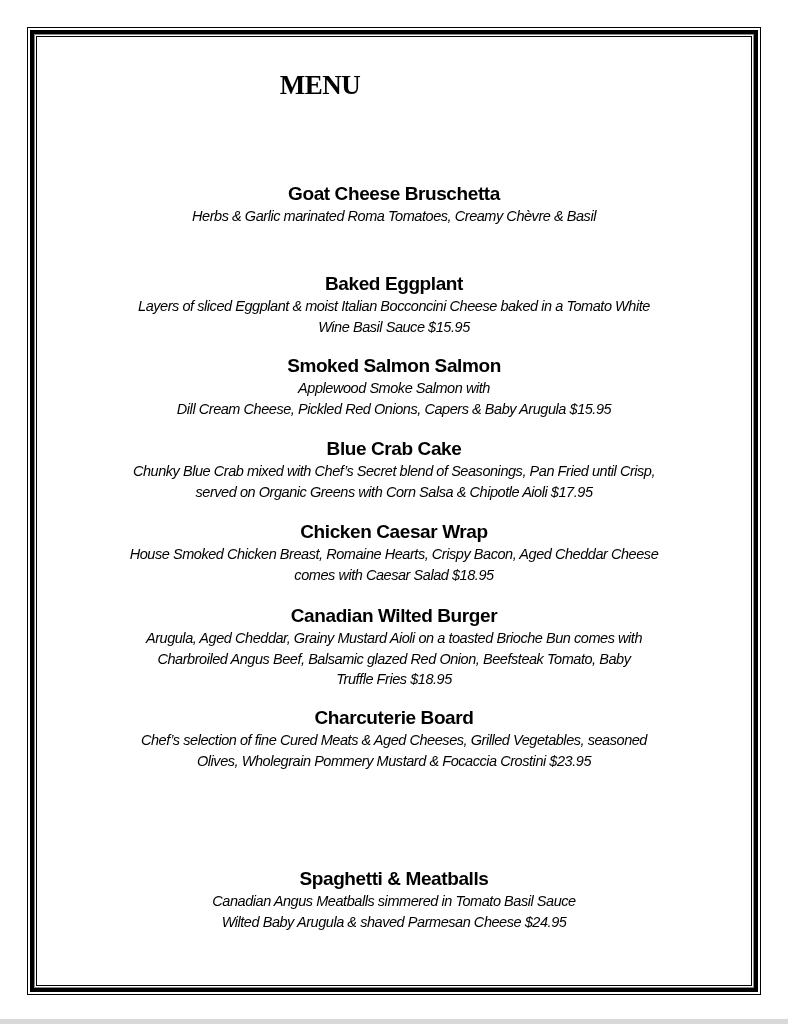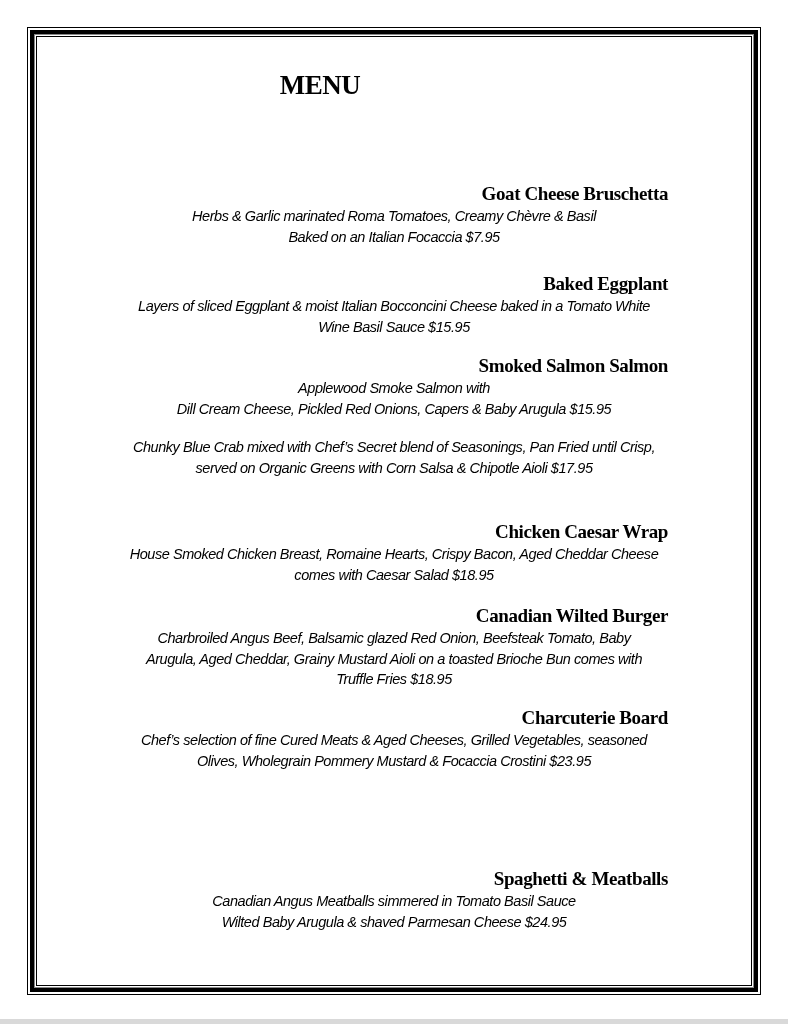--- a/index.html
+++ b/index.html
@@ -65,26 +65,25 @@
       font-size: 27px;
       letter-spacing: -0.5px;
     }
     .item {
       position: absolute;
       left: 120px;
       width: 548px;
       text-align: center;
     }
     .item-name {
-      font-family: Liberation Serif, serif;
+      font-family: Liberation Sans, sans-serif;
       font-weight: bold;
       font-size: 19px;
       letter-spacing: -0.4px;
       line-height: 24px;
-      text-align: right;
     }
     .item-desc {
       font-family: Liberation Sans, sans-serif;
       font-style: italic;
       font-size: 14.5px;
       letter-spacing: -0.45px;
       line-height: 20.5px;
     }
     .item-desc span { display: block; white-space: nowrap; }
   </style>
@@ -97,60 +96,60 @@
   <div class="frame-gray"></div>
   <div class="frame-inner"></div>
 </div>
 
 <div class="menu-title">MENU</div>
 
 <div class="item" style="top:182px;">
   <div class="item-name">Goat Cheese Bruschetta</div>
   <div class="item-desc">
     <span>Herbs &amp; Garlic marinated Roma Tomatoes, Creamy Chèvre &amp; Basil</span>
-    <span>Baked on an Italian Focaccia $7.95</span>
   </div>
 </div>
 
 <div class="item" style="top:272px;">
   <div class="item-name">Baked Eggplant</div>
   <div class="item-desc">
     <span>Layers of sliced Eggplant &amp; moist Italian Bocconcini Cheese baked in a Tomato White</span>
     <span>Wine Basil Sauce $15.95</span>
   </div>
 </div>
 
 <div class="item" style="top:354px;">
   <div class="item-name">Smoked Salmon Salmon</div>
   <div class="item-desc">
     <span>Applewood Smoke Salmon with</span>
     <span>Dill Cream Cheese, Pickled Red Onions, Capers &amp; Baby Arugula $15.95</span>
   </div>
 </div>
 
 <div class="item" style="top:437px;">
+  <div class="item-name">Blue Crab Cake</div>
   <div class="item-desc">
     <span>Chunky Blue Crab mixed with Chef’s Secret blend of Seasonings, Pan Fried until Crisp,</span>
     <span>served on Organic Greens with Corn Salsa &amp; Chipotle Aioli $17.95</span>
   </div>
 </div>
 
 <div class="item" style="top:520px;">
   <div class="item-name">Chicken Caesar Wrap</div>
   <div class="item-desc">
     <span>House Smoked Chicken Breast, Romaine Hearts, Crispy Bacon, Aged Cheddar Cheese</span>
     <span>comes with Caesar Salad $18.95</span>
   </div>
 </div>
 
 <div class="item" style="top:604px;">
   <div class="item-name">Canadian Wilted Burger</div>
   <div class="item-desc">
+    <span>Arugula, Aged Cheddar, Grainy Mustard Aioli on a toasted Brioche Bun comes with</span>
     <span>Charbroiled Angus Beef, Balsamic glazed Red Onion, Beefsteak Tomato, Baby</span>
-    <span>Arugula, Aged Cheddar, Grainy Mustard Aioli on a toasted Brioche Bun comes with</span>
     <span>Truffle Fries $18.95</span>
   </div>
 </div>
 
 <div class="item" style="top:706px;">
   <div class="item-name">Charcuterie Board</div>
   <div class="item-desc">
     <span>Chef’s selection of fine Cured Meats &amp; Aged Cheeses, Grilled Vegetables, seasoned</span>
     <span>Olives, Wholegrain Pommery Mustard &amp; Focaccia Crostini $23.95</span>
   </div>

